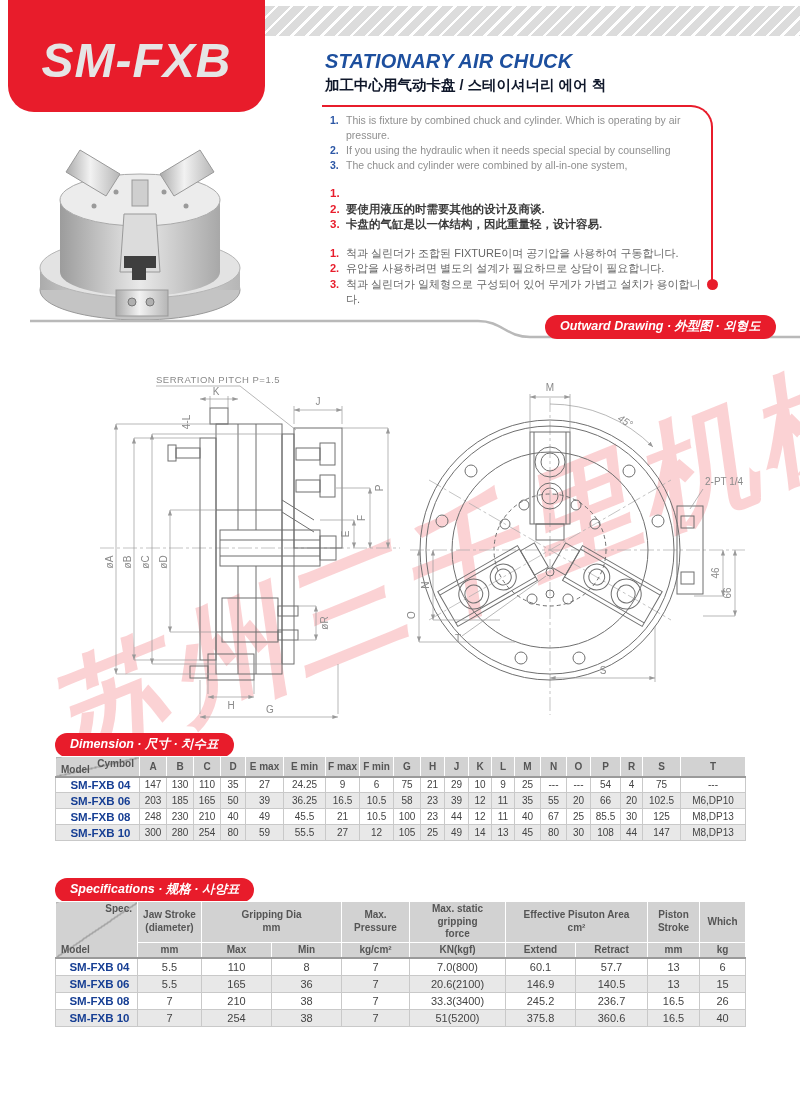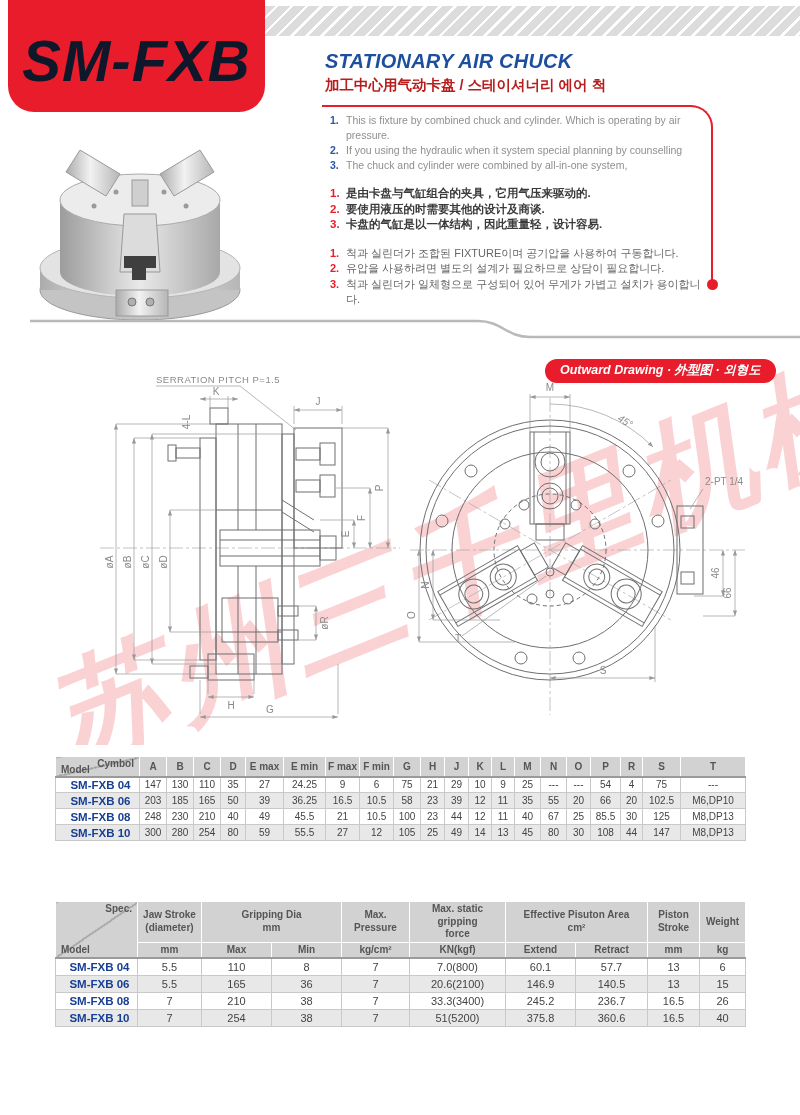--- a/index.html
+++ b/index.html
@@ -4,47 +4,47 @@
 <style>
   * { box-sizing: border-box; }
   body { margin:0; background:#9a9a9a; font-family:"Liberation Sans", sans-serif; }
   .page { position:relative; width:800px; height:1115px; margin:0 auto; background:#fff; overflow:hidden; }
 
   
   .hatch { position:absolute; left:264px; top:6px; width:536px; height:30px;
            background:repeating-linear-gradient(135deg,#dcdcdc 0 8px,#ffffff 8px 10.5px); }
   .banner { position:absolute; left:8px; top:0; width:257px; height:112px; background:#e81c2b;
             border-radius:0 0 26px 26px; display:flex; align-items:center; justify-content:center; }
-  .banner .code { color:#0f172a; font-size:58px; font-weight:bold; font-style:italic; letter-spacing:1px; padding-top:8px; }
+  .banner .code { color:#e5e5e5; font-size:48px; font-weight:bold; font-style:italic; letter-spacing:1px; padding-top:8px; }
 
   
   .title { position:absolute; left:325px; top:50px; margin:0; color:#1d4f9e; font-size:20px;
            font-style:italic; font-weight:bold; letter-spacing:.2px; }
-  .subtitle { position:absolute; left:325px; top:76px; margin:0; color:#b91c1c; font-size:14.5px; font-weight:bold; }
+  .subtitle { position:absolute; left:325px; top:76px; margin:0; color:#0f172a; font-size:14.5px; font-weight:bold; }
 
   
   .red-frame { position:absolute; left:322px; top:105px; width:391px; height:180px;
                border-top:2.5px solid #e81c2b; border-right:2.5px solid #e81c2b; border-top-right-radius:22px; }
   .red-frame .dot { position:absolute; right:-7px; bottom:-5px; width:11px; height:11px; border-radius:50%; background:#e81c2b; }
 
   .features { position:absolute; left:330px; top:113px; width:372px; }
   .feat-group { margin-bottom:13px; }
   .feat-line { display:flex; }
   .feat-num { width:16px; flex:0 0 16px; font-weight:bold; }
   .feat-en .feat-line { font-size:10.5px; line-height:15px; color:#8f8f8f; }
   .feat-en .feat-num { color:#2b56a5; }
   .feat-cn .feat-line { font-size:11.5px; line-height:15.5px; color:#3a3a3a; font-weight:bold; }
   .feat-cn .feat-num { color:#e81c2b; }
   .feat-kr .feat-line { font-size:11px; line-height:15.5px; color:#666; }
   .feat-kr .feat-num { color:#e81c2b; }
 
   
   .divider { position:absolute; left:0; top:312px; }
   .pill { position:absolute; background:#e81c2b; color:#fff; font-style:italic; font-weight:bold;
-          font-size:12.5px; padding:3px 15px 4px; border-radius:12px; white-space:nowrap;margin-top:44px; }
+          font-size:12.5px; padding:3px 15px 4px; border-radius:12px; white-space:nowrap; }
   .outward-badge { left:545px; top:315px; }
 
   
   .drawings { position:absolute; left:0; top:360px; width:800px; height:385px; overflow:hidden; }
   .watermark { position:absolute; left:25px; top:295px; font-size:118px; font-weight:bold; letter-spacing:8px;
                color:rgba(233,30,42,0.20); transform:rotate(-22deg); transform-origin:0 0; white-space:nowrap; font-style:italic; }
   svg text { font-family:"Liberation Sans", sans-serif; }
   .geo { stroke:#6f6f6f; stroke-width:1; fill:none; }
   .dim { stroke:#999; stroke-width:.7; fill:none; }
   .cl  { stroke:#aaa; stroke-width:.7; fill:none; stroke-dasharray:14 3 3 3; }
@@ -124,31 +124,30 @@
     </div>
 
   <div class="features">
     <div class="feat-group feat-en">
         <div class="feat-line">
           <span class="feat-num">1.</span>
           <span>This is fixture by combined chuck and cylinder. Which is operating by air pressure.</span>
         </div>
         <div class="feat-line">
           <span class="feat-num">2.</span>
-          <span>If you using the hydraulic when it system special planning by counselling</span>
+          <span>If you using the hydraulic when it needs special special by counselling</span>
         </div>
         <div class="feat-line">
           <span class="feat-num">3.</span>
           <span>The chuck and cylinder were combined by all-in-one system,</span>
         </div>
       </div>
     <div class="feat-group feat-cn">
         <div class="feat-line">
           <span class="feat-num">1.</span>
-          <span>是由卡盘与气缸组合的夹具，它用气压来驱动的.</span>
         </div>
         <div class="feat-line">
           <span class="feat-num">2.</span>
           <span>要使用液压的时需要其他的设计及商谈.</span>
         </div>
         <div class="feat-line">
           <span class="feat-num">3.</span>
           <span>卡盘的气缸是以一体结构，因此重量轻，设计容易.</span>
         </div>
       </div>
@@ -506,21 +505,21 @@
         <th>Jaw Stroke
 (diameter)</th>
         <th colspan="2">Gripping Dia
 mm</th>
         <th>Max. Pressure</th>
         <th>Max. static gripping
 force</th>
         <th colspan="2">Effective Pisuton Area
 cm²</th>
         <th>Piston Stroke</th>
-        <th>Weight</th>
+        <th>Which</th>
       </tr>
       <tr class="h2">
         <th>mm</th>
         <th>Max</th>
         <th>Min</th>
         <th>kg/cm²</th>
         <th>KN(kgf)</th>
         <th>Extend</th>
         <th>Retract</th>
         <th>mm</th>

